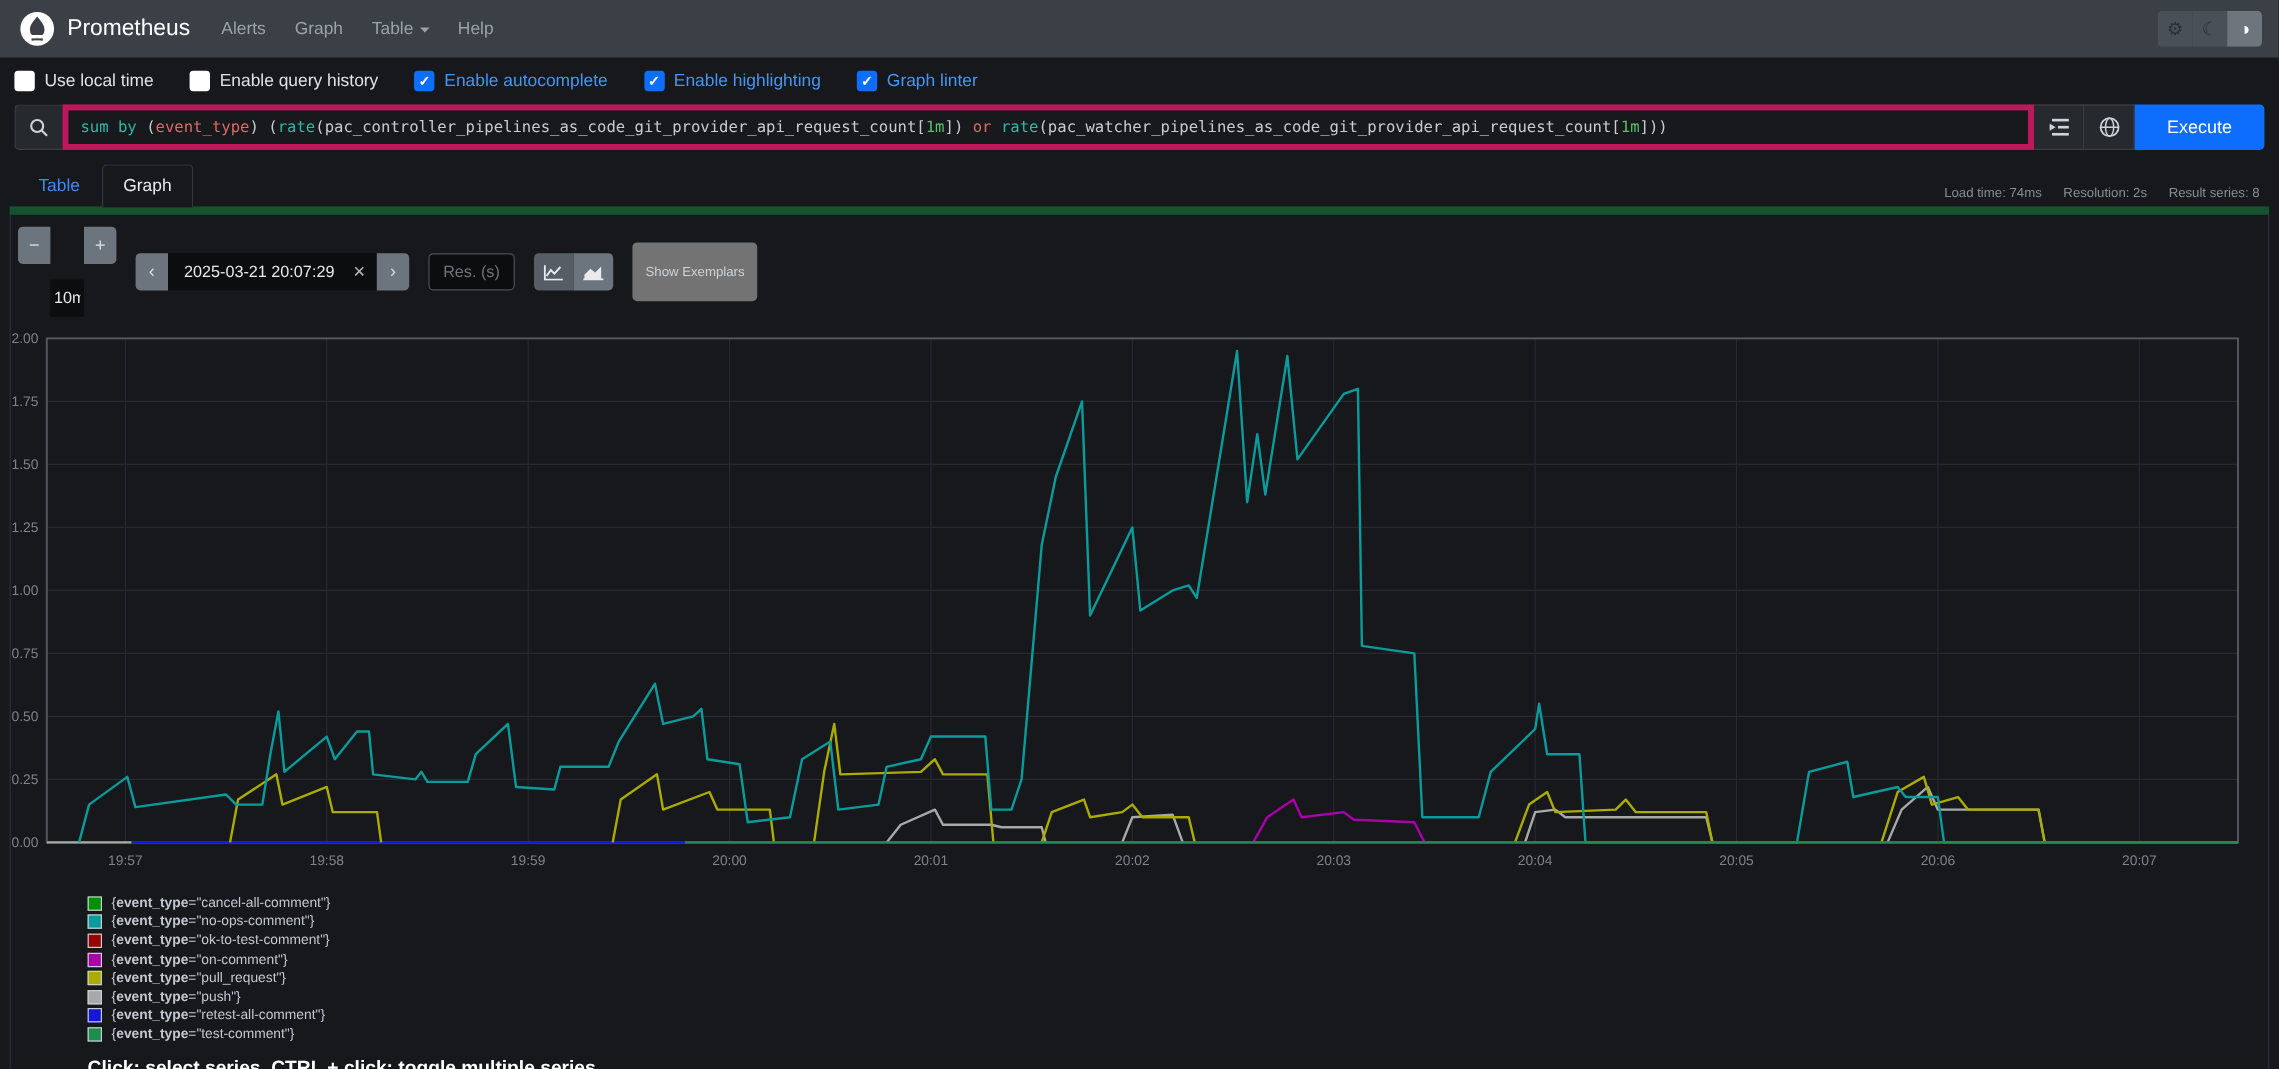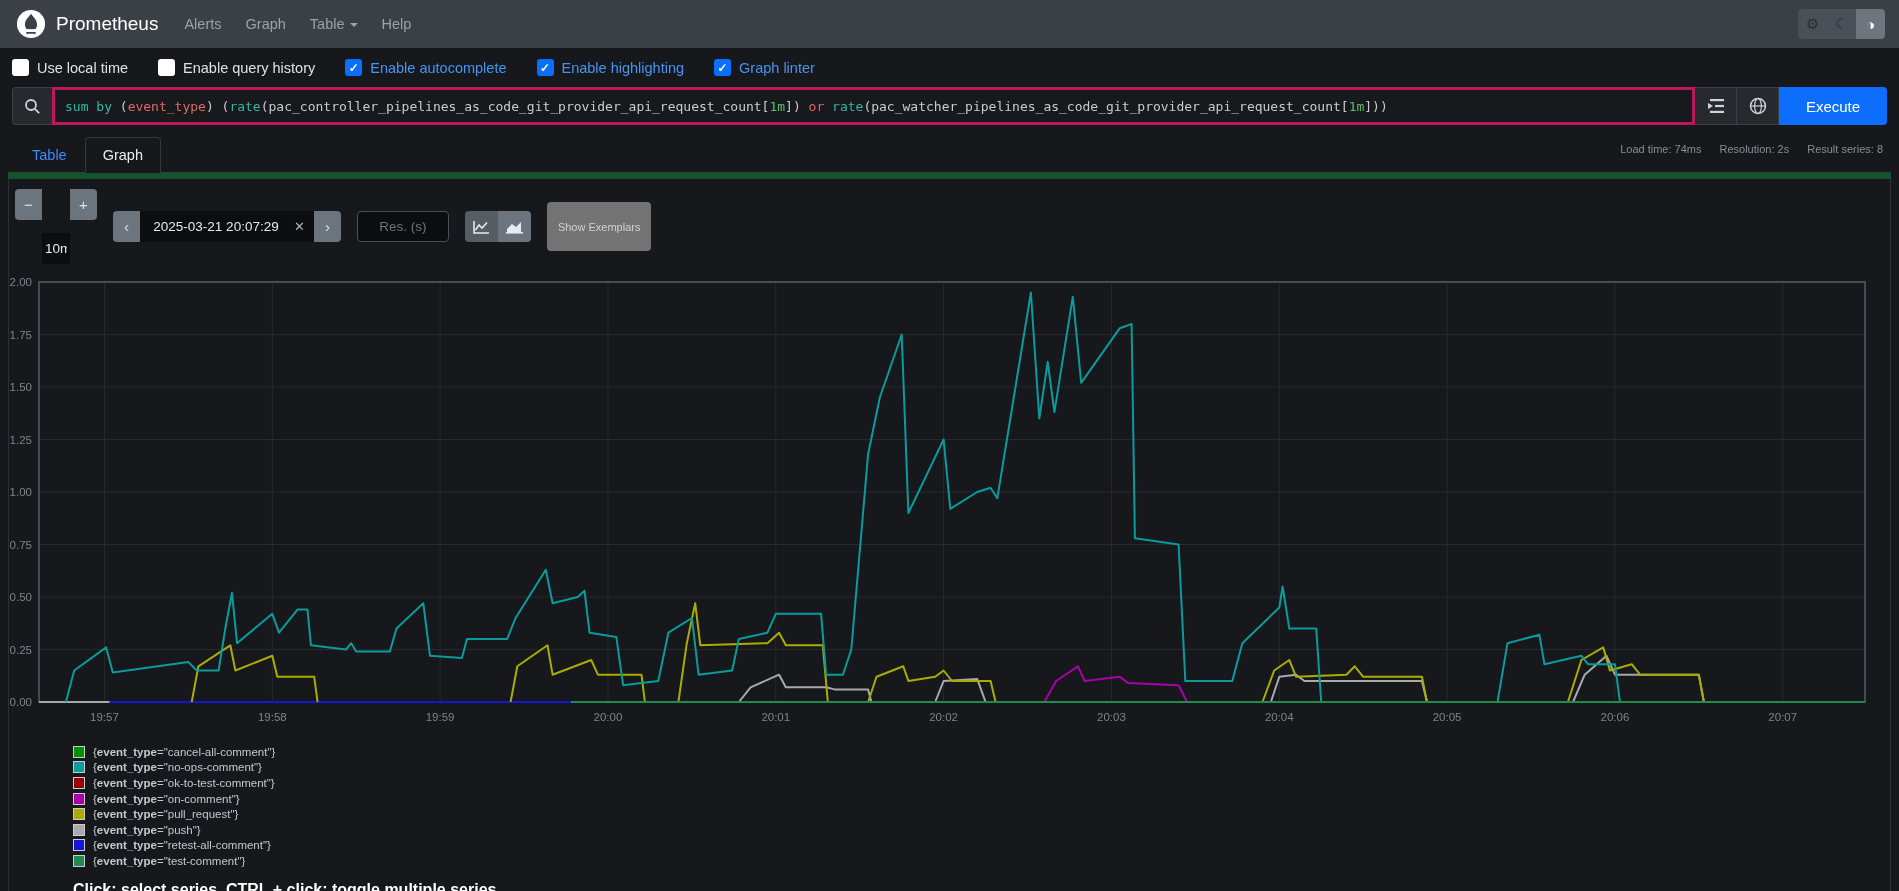--- a/index.html
+++ b/index.html
@@ -19,46 +19,46 @@
   
   .options { display:flex; align-items:center; gap:30px; padding:11px 4px 9px 12px; }
   .opt { display:flex; align-items:center; gap:8px; font-size:14.5px; color:#dee2e6; cursor:pointer; }
   .opt.on { color:#4695f3; }
   .cb { width:17px; height:17px; border-radius:3px; background:#fff; display:inline-flex; align-items:center; justify-content:center; flex:0 0 auto; }
   .cb.checked { background:#0d6efd; color:#fff; font-size:12px; font-weight:bold; }
 
   
   .query-row { display:flex; margin:2px 12px 0 12px; height:38px; }
   .search-box { width:40px; background:#26292e; border:1px solid #3a4046; border-right:none; border-radius:4px 0 0 4px; display:flex; align-items:center; justify-content:center; }
-  .query-input { flex:1; background:#17191d; border:3px solid #be185d; display:flex; align-items:center; padding:0 10px; font-family:"DejaVu Sans Mono", monospace; font-size:13px; white-space:pre; overflow:hidden; color:#c8ccd0; }
+  .query-input { flex:1; background:#17191d; border:5px solid #be185d; display:flex; align-items:center; padding:0 10px; font-family:"DejaVu Sans Mono", monospace; font-size:13px; white-space:pre; overflow:hidden; color:#c8ccd0; }
   .tok-t { color:#2eb8a8; } .tok-r { color:#dd6a66; } .tok-g { color:#56c16a; } .tok-p { color:#c8ccd0; }
   .tool-btn { width:42px; background:#26292e; border:1px solid #3a4046; border-left:none; display:flex; align-items:center; justify-content:center; cursor:pointer; }
   .execute { width:108px; background:#0d6efd; color:#fff; border:none; border-radius:0 4px 4px 0; font-size:15px; cursor:pointer; }
 
   
   .tabs-row { position:relative; margin:12px 8px 0 8px; }
   .tabs { display:flex; border-bottom:7px solid #14532d; padding-left:6px; }
   .tab { padding:9px 17px; font-size:14.5px; cursor:pointer; border:1px solid transparent; border-radius:4px 4px 0 0; margin-bottom:-1px; }
   .tab.link { color:#3d8bfd; }
   .tab.active { color:#e9ecef; background:#16181c; border-color:#33383d #33383d #16181c #33383d; }
-  .stats { position:absolute; right:8px; top:6px; font-size:11px; color:#878e95; display:flex; gap:18px; }
+  .stats { position:absolute; right:8px; top:18px; font-size:11px; color:#878e95; display:flex; gap:18px; }
 
   
   .panel { margin:0 8px; border:1px solid #2c3136; border-top:none; padding-bottom:14px; }
   .controls { display:flex; align-items:center; gap:16px; padding:10px 0 4px 6px; }
   .grp { display:flex; }
   .ctl-btn { height:31px; min-width:27px; background:#6c757d; border:none; color:#dde1e4; font-size:15px; display:flex; align-items:center; justify-content:center; cursor:pointer; padding:0 8px; }
   .ctl-btn.rl { border-radius:4px 0 0 4px; } .ctl-btn.rr { border-radius:0 4px 4px 0; }
   .ctl-btn.dark-active { background:#565d64; }
   .ctl-input { height:31px; background:#0b0d0e; border:none; color:#e8eaed; font-size:13.5px; text-align:center; font-family:"Liberation Sans", sans-serif; }
   .dur { width:28px; padding:0 3px; overflow:hidden;margin-top:44px; }
   .datebox { height:31px; background:#0b0d0e; display:flex; align-items:center; }
   .date-input { width:152px; background:transparent; border:none; color:#e8eaed; font-size:13.5px; text-align:center; }
   .clear-x { color:#aeb4b9; font-size:13px; padding:0 9px 0 2px; cursor:pointer; }
-  .res { width:92px; border:1px solid #4a5056; border-radius:4px; color:#6c757d; }
+  .res { width:72px; border:1px solid #4a5056; border-radius:4px; color:#6c757d; }
   .res::placeholder { color:#6c757d; }
   .show-ex { height:49px; background:#737373; border:none; border-radius:4px; color:#ced3d7; font-size:11px; padding:0 11px; cursor:pointer; }
 
   .chart-wrap { margin-top:6px; }
   .legend { margin:8px 0 0 64px; }
   .legend-item { display:flex; align-items:center; gap:8px; height:15.6px; font-size:11.5px; color:#c3c9cf; cursor:pointer; }
   .swatch { width:12px; height:12px; border:1px solid #c9cdd1; flex:0 0 auto; }
   .hint { margin:12px 0 0 64px; font-size:16px; color:#ffffff;font-weight:bold; }
 </style>
 </head>

